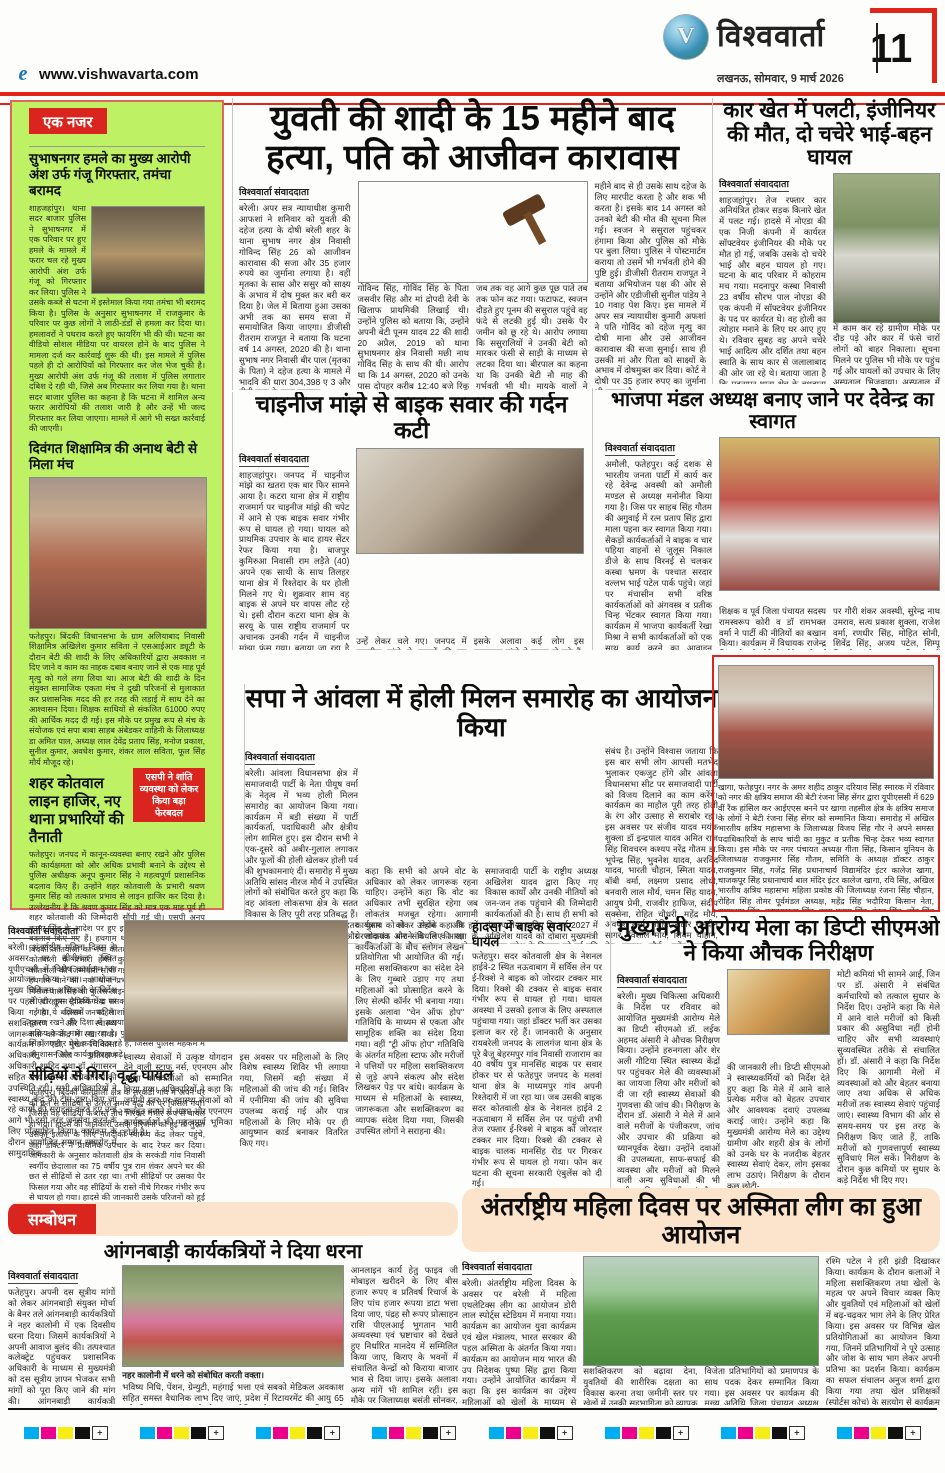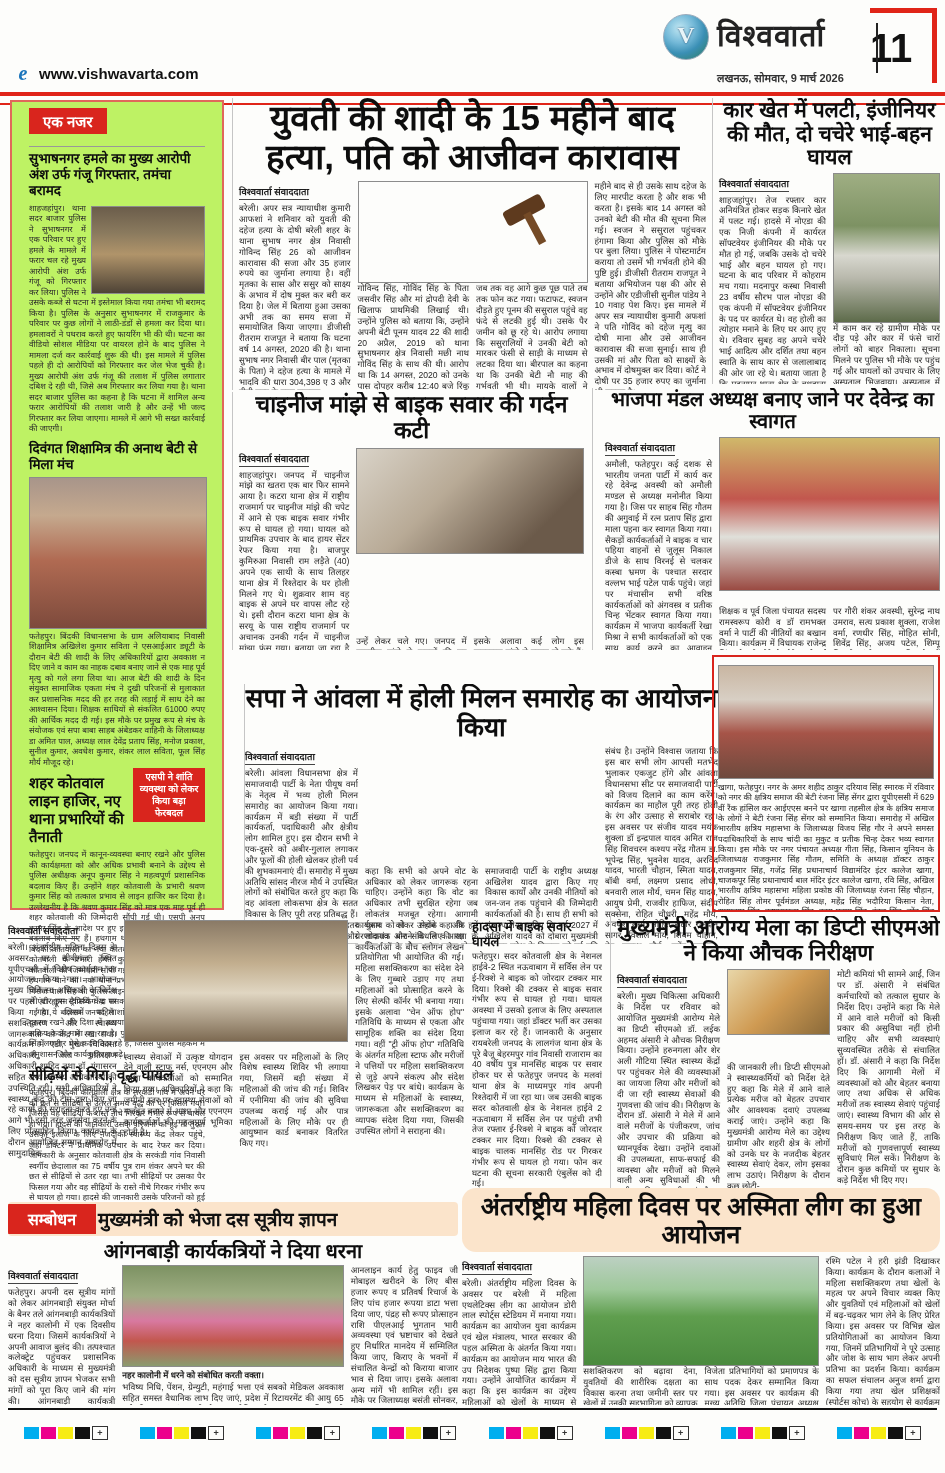--- a/index.html
+++ b/index.html
@@ -233,23 +233,22 @@
       <div class="r12" style="grid-column:1;">
         <span class="byline">विश्ववार्ता संवाददाता</span>
         <div class="bodytxt">बरेली। मुख्य चिकित्सा अधिकारी के निर्देश पर रविवार को आयोजित मुख्यमंत्री आरोग्य मेले का डिप्टी सीएमओ डॉ. लईक अहमद अंसारी ने औचक निरीक्षण किया। उन्होंने हरुनगला और शेर अली गौटिया स्थित स्वास्थ्य केंद्रों पर पहुंचकर मेले की व्यवस्थाओं का जायजा लिया और मरीजों को दी जा रही स्वास्थ्य सेवाओं की गुणवत्ता की जांच की। निरीक्षण के दौरान डॉ. अंसारी ने मेले में आने वाले मरीजों के पंजीकरण, जांच और उपचार की प्रक्रिया को ध्यानपूर्वक देखा। उन्होंने दवाओं की उपलब्धता, साफ-सफाई की व्यवस्था और मरीजों को मिलने वाली अन्य सुविधाओं की भी समीक्षा की। साथ ही वहां मौजूद चिकित्सकों और स्वास्थ्यकर्मियों से बातचीत कर व्यवस्थाओं</div>
       </div>
       <div class="ph ph-arogya" style="grid-column:2;grid-row:1;height:64px;"></div>
       <div class="bodytxt" style="grid-column:2;grid-row:2;">की जानकारी ली। डिप्टी सीएमओ ने स्वास्थ्यकर्मियों को निर्देश देते हुए कहा कि मेले में आने वाले प्रत्येक मरीज को बेहतर उपचार और आवश्यक दवाएं उपलब्ध कराई जाएं। उन्होंने कहा कि मुख्यमंत्री आरोग्य मेले का उद्देश्य ग्रामीण और शहरी क्षेत्र के लोगों को उनके घर के नजदीक बेहतर स्वास्थ्य सेवाएं देकर, लोग इसका लाभ उठाएं। निरीक्षण के दौरान कुछ छोटी-</div>
       <div class="bodytxt r12" style="grid-column:3;">मोटी कमियां भी सामने आईं, जिन पर डॉ. अंसारी ने संबंधित कर्मचारियों को तत्काल सुधार के निर्देश दिए। उन्होंने कहा कि मेले में आने वाले मरीजों को किसी प्रकार की असुविधा नहीं होनी चाहिए और सभी व्यवस्थाएं सुव्यवस्थित तरीके से संचालित हों। डॉ. अंसारी ने कहा कि निर्देश दिए कि आगामी मेलों में व्यवस्थाओं को और बेहतर बनाया जाए तथा अधिक से अधिक मरीजों तक स्वास्थ्य सेवाएं पहुंचाई जाएं। स्वास्थ्य विभाग की ओर से समय-समय पर इस तरह के निरीक्षण किए जाते हैं, ताकि मरीजों को गुणवत्तापूर्ण स्वास्थ्य सुविधाएं मिल सकें। निरीक्षण के दौरान कुछ कमियों पर सुधार के कड़े निर्देश भी दिए गए।</div>
     </div>
   </div>
 
-  <div class="art peach-strip" style="left:8px;top:1202px;width:450px;height:34px;border-radius:4px;display:flex;align-items:center;gap:2px;">
+  <div class="art peach-strip" style="left:8px;top:1202px;width:450px;height:34px;border-radius:12px;display:flex;align-items:center;gap:34px;">
     <span class="red-tag">सम्बोधन</span>
-    <span style="font-size:19px;font-weight:700;color:#111;">मुख्यमंत्री को भेजा दस सूत्रीय ज्ञापन</span>
   </div>
 
   <div class="art" style="left:8px;top:1240px;width:450px;height:165px;">
     <div class="headline" style="font-size:20px;">आंगनबाड़ी कार्यकत्रियों ने दिया धरना</div>
     <div class="grid4" style="margin-top:3px;">
       <div class="r12" style="grid-column:1;">
         <span class="byline">विश्ववार्ता संवाददाता</span>
         <div class="bodytxt">फतेहपुर। अपनी दस सूत्रीय मांगों को लेकर आंगनबाड़ी संयुक्त मोर्चा के बैनर तले आंगनबाड़ी कार्यकत्रियों ने नहर कालोनी में एक दिवसीय धरना दिया। जिसमें कार्यकत्रियों ने अपनी आवाज बुलंद की। तत्पश्चात कलेक्ट्रेट पहुंचकर प्रशासनिक अधिकारी के माध्यम से मुख्यमंत्री को दस सूत्रीय ज्ञापन भेजकर सभी मांगों को पूरा किए जाने की मांग की। आंगनबाड़ी कार्यकत्री सहायिका संघ की प्रदेश अध्यक्ष किरन वर्मा की अगुवाई में धरना दिया गया। धरने में बड़ी संख्या में आंगनबाड़ी कार्यकत्रियों ने शिरकत कर अपनी मांगों को दोहराया। सौंपे गए ज्ञापन में मांग किया कि कार्यकत्रियों की पूर्णकालिक सरकारी कर्मचारी का दर्जा प्रदान कर वेतनमान,</div>
       </div>
       <div style="grid-column:2/4;grid-row:1/3;">

